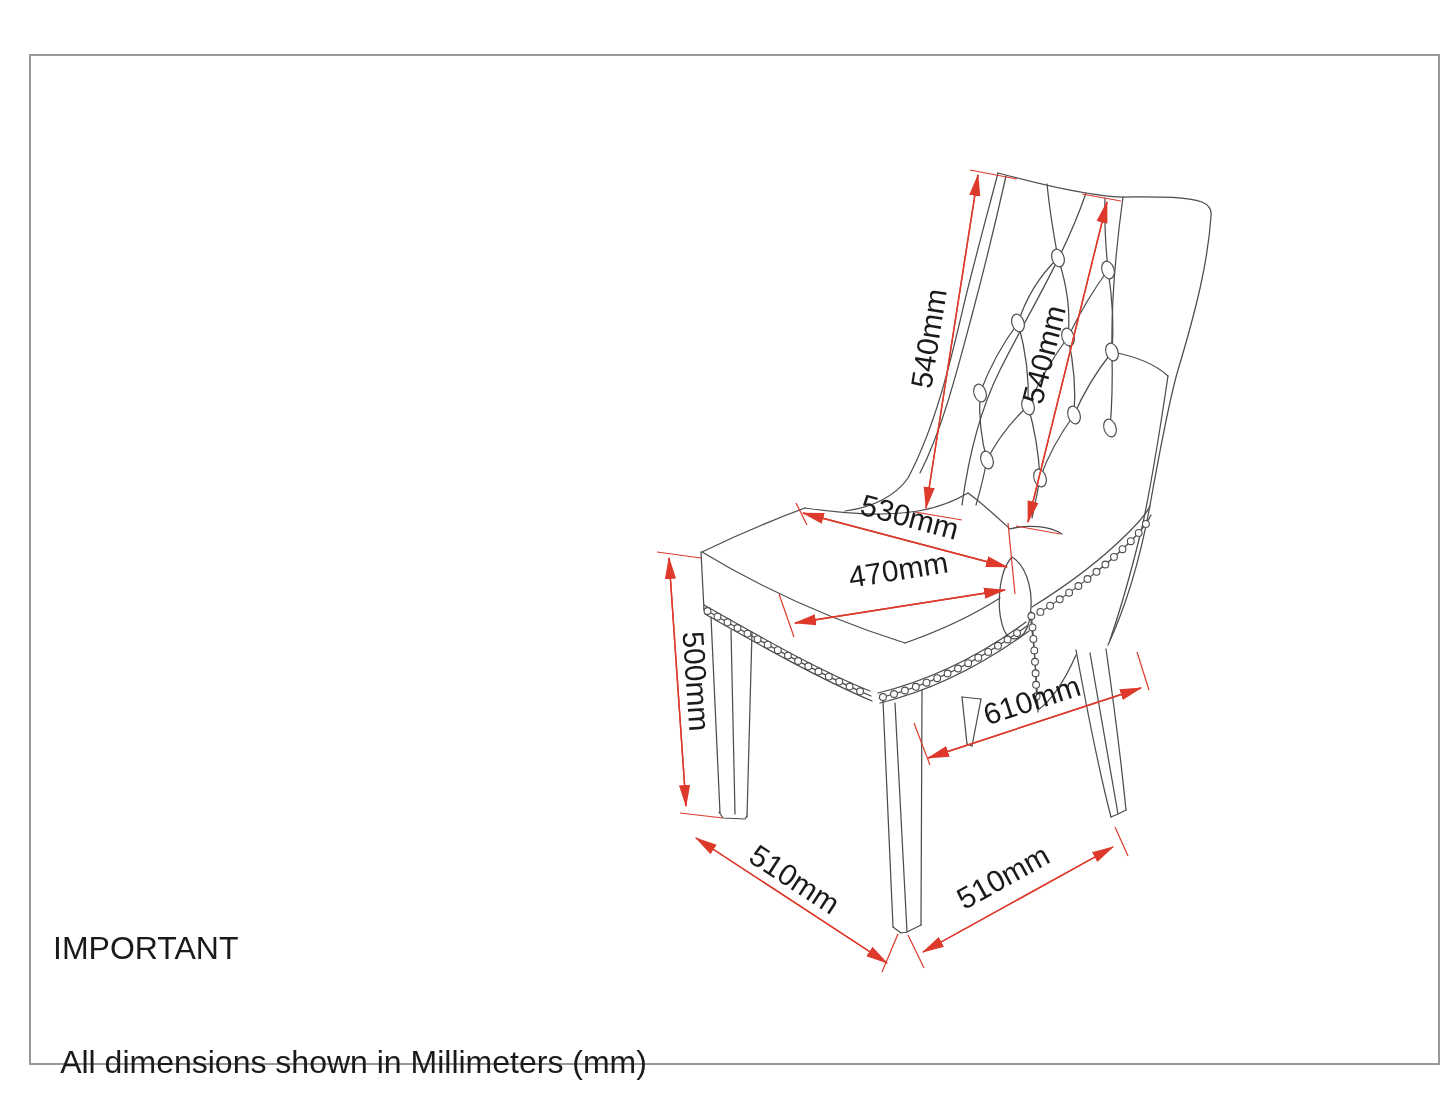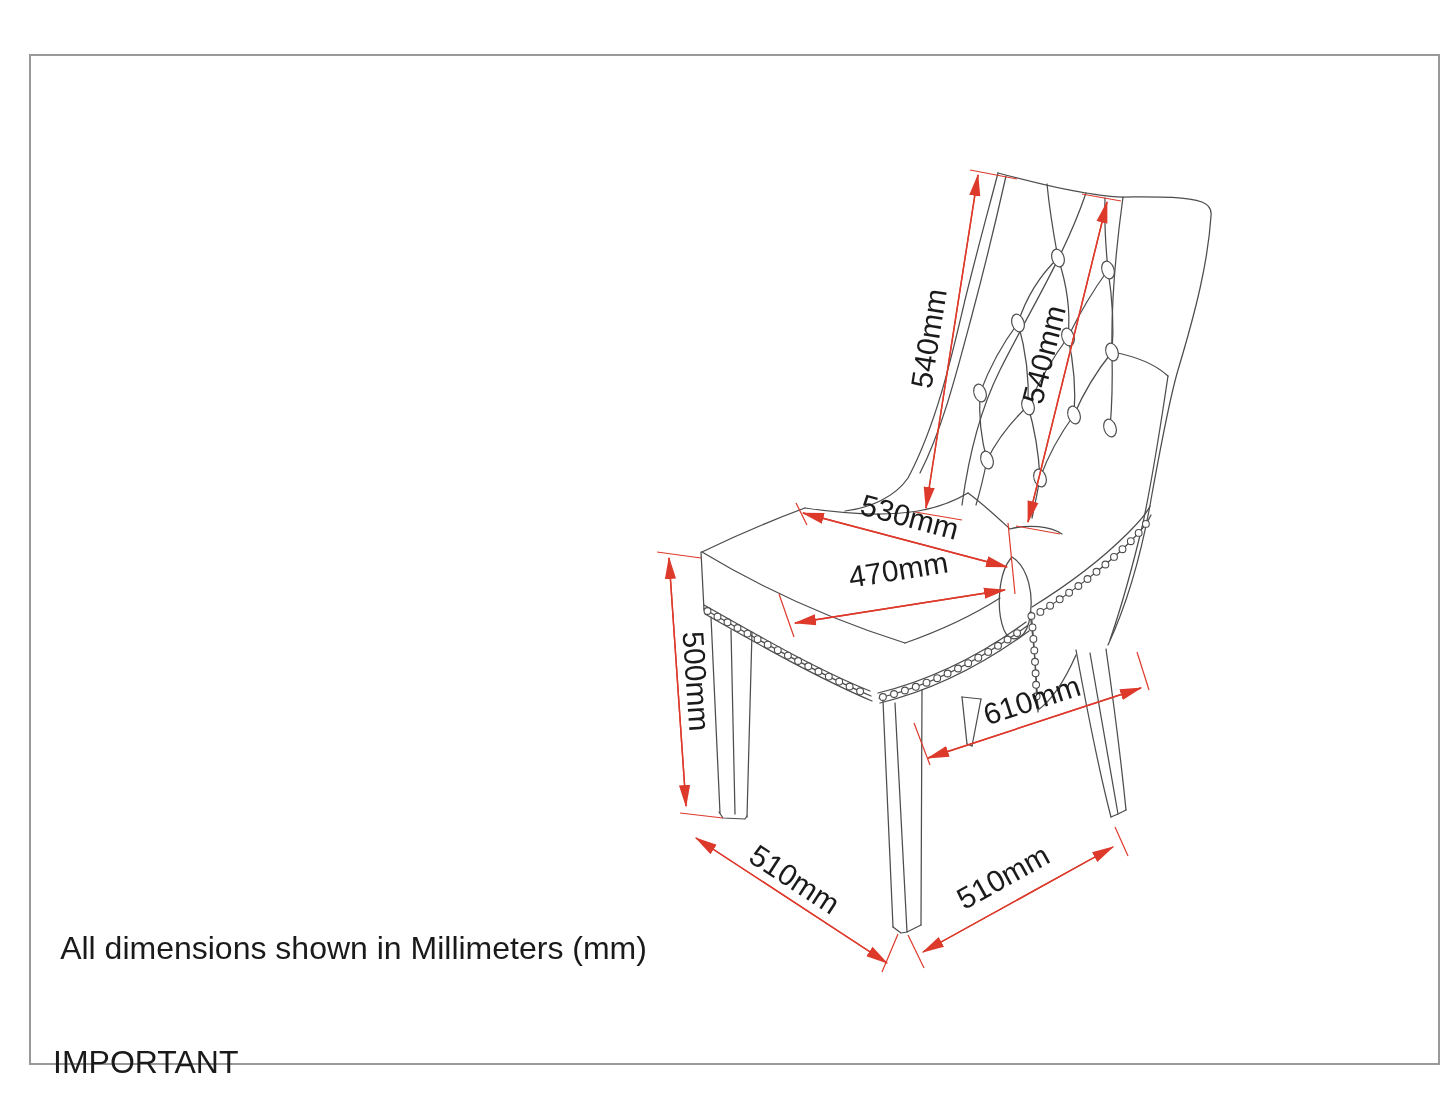--- a/index.html
+++ b/index.html
@@ -247,19 +247,19 @@
         <line x1="923" y1="952" x2="1113" y2="847" marker-end="url(#arrow)"></line>
         <line x1="1113" y1="847" x2="923" y2="952" marker-end="url(#arrow)"></line>
         <line class="tick" x1="908" y1="935" x2="924" y2="968"></line>
         <line class="tick" x1="1115" y1="827" x2="1128" y2="856"></line>
         <text transform="translate(1008 886) rotate(-29)">510mm</text>
       </g>
     </g>
   </svg>
 
   <div class="notes">
+    <div>IMPORTANT</div>
     <div> All dimensions shown in Millimeters (mm)</div>
-    <div>IMPORTANT</div>
     
     
     
   </div>
 </div>
 
 </body></html>

